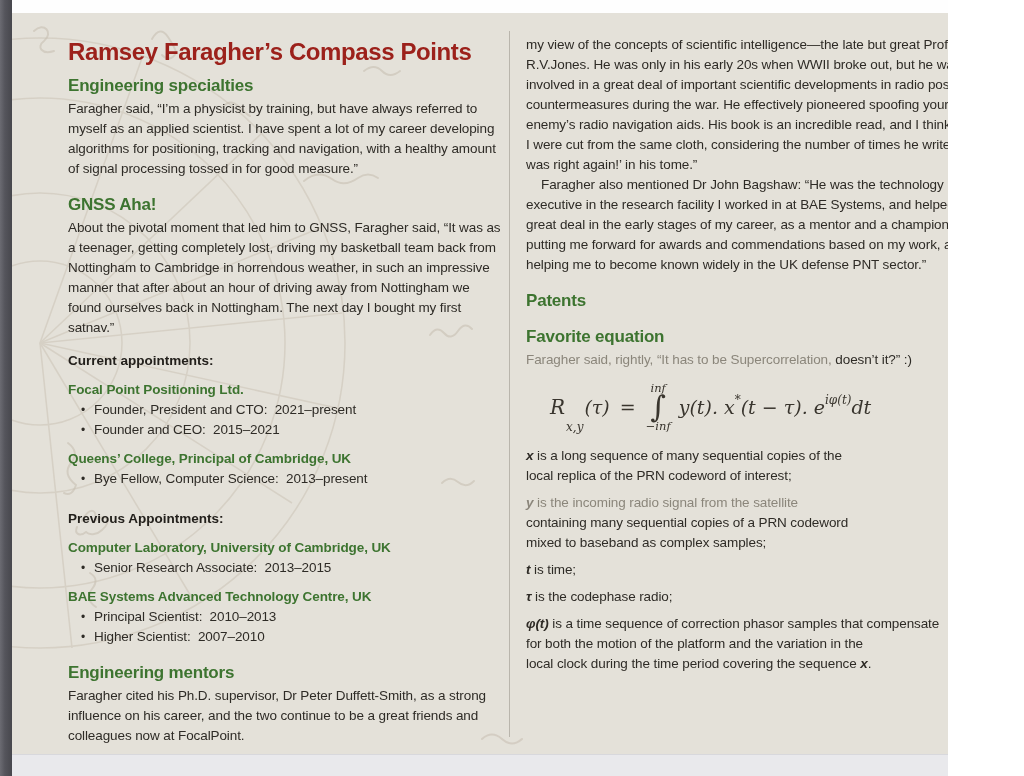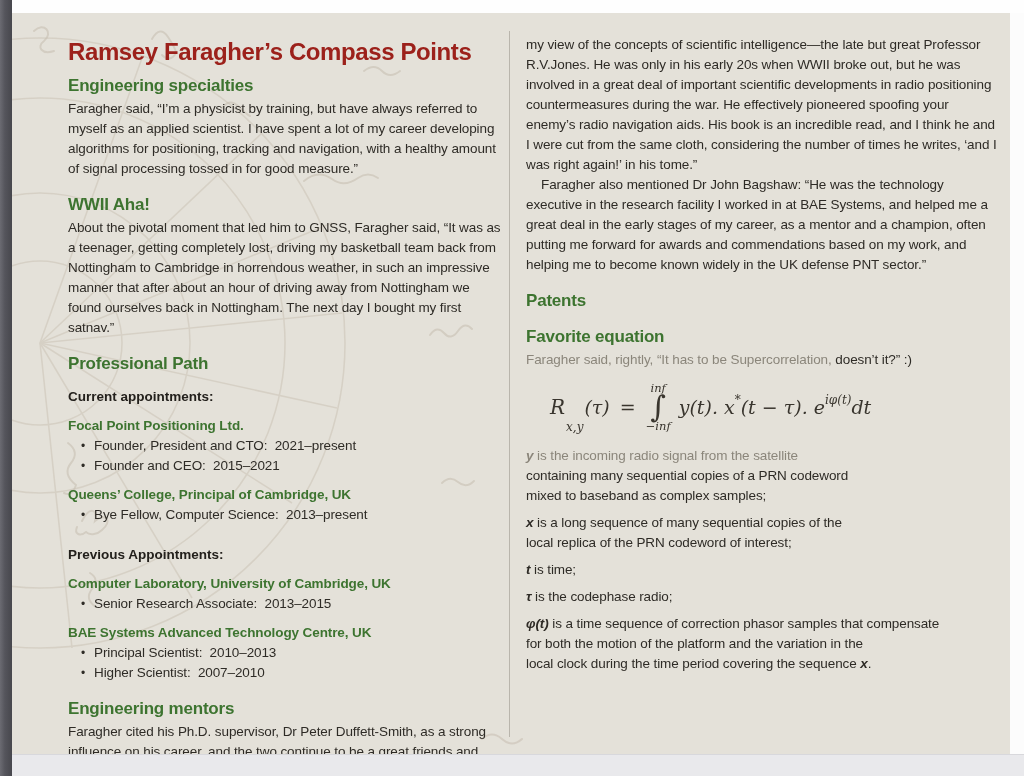--- a/index.html
+++ b/index.html
@@ -1,16 +1,16 @@
 <!DOCTYPE html>
 <html><head>
 <meta charset="utf-8">
 <style>
   html,body{margin:0;padding:0;background:#ffffff;}
-  .screen{position:relative;width:1024px;height:776px;background:#c2410c;overflow:hidden;
+  .screen{position:relative;width:948px;height:776px;background:#c2410c;overflow:hidden;
           font-family:"Liberation Sans",sans-serif;}
   .left-strip{position:absolute;left:0;top:0;width:12px;height:776px;
               background:linear-gradient(90deg,#6b6b72 0%,#55555c 40%,#47474d 100%);}
   .top-strip{position:absolute;left:12px;top:0;width:1012px;height:13px;background:#fefefe;}
   .right-strip{position:absolute;left:1010px;top:13px;width:14px;height:741px;background:#fcfcfc;}
   .bottom-strip{position:absolute;left:12px;top:754px;width:1012px;height:22px;background:#e9e9ec;border-top:1px solid #d8d8dc;}
   .page{position:absolute;left:12px;top:13px;width:998px;height:741px;background:#e4e1d9;overflow:hidden;}
   .wm{position:absolute;left:0;top:0;pointer-events:none;}
   .col{position:absolute;color:#2e2b26;}
   .col-left{left:56px;top:24px;width:436px;}
@@ -84,24 +84,23 @@
     </svg>
 
     <div class="divider"></div>
 
     <div class="col col-left">
       <h1>Ramsey Faragher’s Compass Points</h1>
 
       <h2 class="first">Engineering specialties</h2>
       <p>Faragher said, “I’m a physicist by training, but have always referred to myself as an applied scientist. I have spent a lot of my career developing algorithms for positioning, tracking and navigation, with a healthy amount of signal processing tossed in for good measure.”</p>
 
-      <h2>WWII Aha!</h2>
+      <h2>GNSS Aha!</h2>
       <p>About the pivotal moment that led him to GNSS, Faragher said, “It was as a teenager, getting completely lost, driving my basketball team back from Nottingham to Cambridge in horrendous weather, in such an impressive manner that after about an hour of driving away from Nottingham we found ourselves back in Nottingham. The next day I bought my first satnav.”</p>
 
-      <h2>Professional Path</h2>
       <div class="sublabel">Current appointments:</div>
 
       <div class="org">Focal Point Positioning Ltd.</div>
       <div class="role"><span class="role-text">Founder, President and CTO:  2021–present</span></div>
       <div class="role"><span class="role-text">Founder and CEO:  2015–2021</span></div>
 
       <div class="org">Queens’ College, Principal of Cambridge, UK</div>
       <div class="role"><span class="role-text">Bye Fellow, Computer Science:  2013–present</span></div>
 
       <div class="sublabel gap">Previous Appointments:</div>
@@ -137,25 +136,25 @@
           <span class="eq-sign">∫</span>
           <span class="eq-lim">−inf</span>
         </span>
         <span class="eq-main">y(t). x</span>
           <sup class="eq-sup">*</sup>
           <span class="eq-main">(t − τ). e</span>
           <sup class="eq-sup">iφ(t)</sup>
           <span class="eq-main">dt</span>
       </div>
 
+      <p class="def"><b class="term">x</b><span> is a long sequence of many sequential copies of the
+local replica of the PRN codeword of interest;</span></p>
       <p class="def"><b class="term light">y</b><span class="light"> is the incoming radio signal from the satellite</span><span>
 containing many sequential copies of a PRN codeword
 mixed to baseband as complex samples;</span></p>
-      <p class="def"><b class="term">x</b><span> is a long sequence of many sequential copies of the
-local replica of the PRN codeword of interest;</span></p>
       <p class="def"><b class="term">t</b><span> is time;</span></p>
       <p class="def"><b class="term">τ</b><span> is the codephase radio;</span></p>
       <p class="def"><b class="term">φ(t)</b><span> is a time sequence of correction phasor samples that compensate
 for both the motion of the platform and the variation in the
 local clock during the time period covering the sequence </span><b class="term">x</b><span>.</span></p>
     </div>
 
   </div>
 </div>
 

